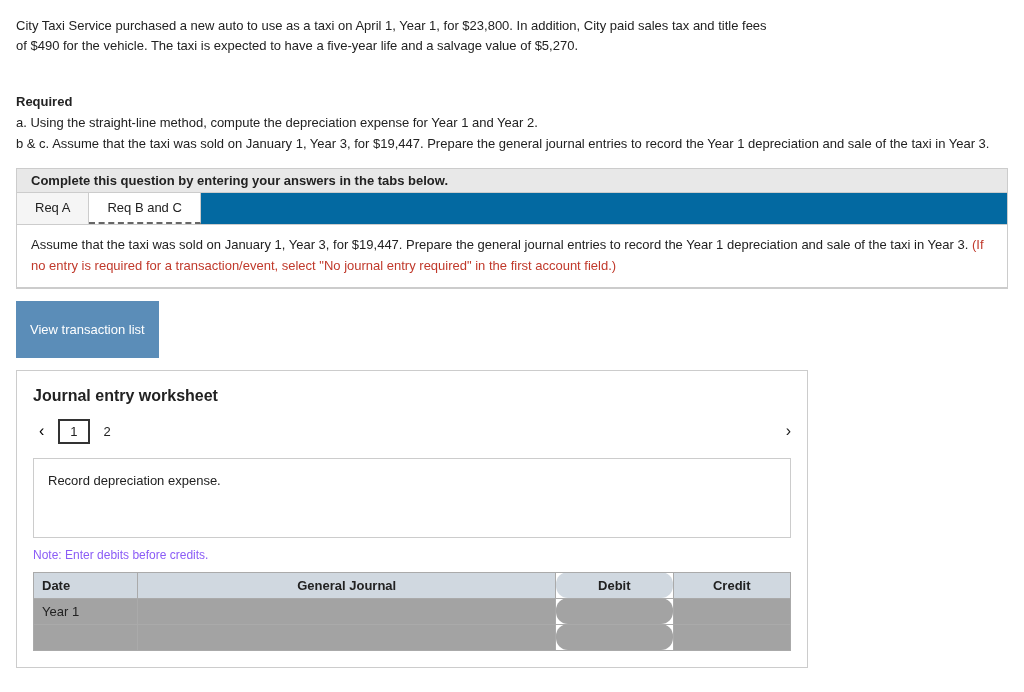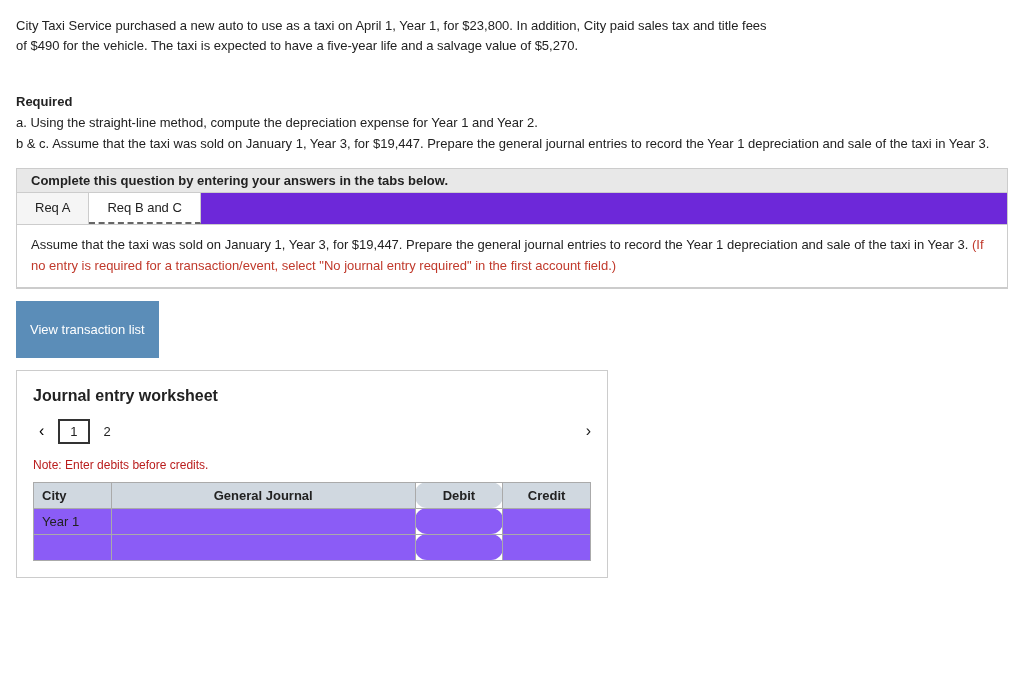--- a/index.html
+++ b/index.html
@@ -31,21 +31,21 @@
       margin-bottom: 0;
     }
     .tabs-container {
       border: 1px solid #ccc;
       border-top: none;
       margin-bottom: 0;
     }
     .tabs-row {
       display: flex;
       border-bottom: 1px solid #ccc;
-      background: #6d28d9;
+      background: #0369a1;
     }
     .tab {
       padding: 7px 18px;
       cursor: pointer;
       font-size: 13px;
       border-right: 1px solid #ccc;
       background: #f5f5f5;
     }
     .tab.active {
       background: #fff;
@@ -68,21 +68,21 @@
       padding: 21px 14px;
       cursor: pointer;
       font-size: 13px;
       margin: 12px 0;
       display: inline-block;
     }
     .worksheet-container {
       border: 1px solid #ccc;
       padding: 16px;
       background: #fff;
-      width: 592px;
+      width: 792px;
     }
     .worksheet-title {
       font-size: 16px;
       font-weight: bold;
       margin-bottom: 14px;
     }
     .pagination-row {
       display: flex;
       align-items: center;
       margin-bottom: 14px;
@@ -116,21 +116,21 @@
       font-size: 16px;
     }
     .description-box {
       border: 1px solid #ccc;
       padding: 14px;
       min-height: 80px;
       margin-bottom: 10px;
       font-size: 13px;
     }
     .note-text {
-      color: #b91c1c;
+      color: #8b5cf6;
       font-size: 12px;
       margin-bottom: 10px;
     }
     .journal-table {
       width: 100%;
       border-collapse: collapse;
       font-size: 13px;
     }
     .journal-table th {
       background: #d0d8e0;
@@ -140,21 +140,21 @@
     }
     .journal-table th.center {
       text-align: center;
     }
     .journal-table td {
       border: 1px solid #aaa;
       padding: 4px 8px;
       height: 26px;
     }
     .journal-table td.input-cell {
-      background: #8b5cf6;
+      background: #a3a3a3;
     }
     .col-date { width: 80px; }
     .col-journal { width: 320px; }
     .col-debit { width: 90px; border-radius: 12px; }
     .col-credit { width: 90px; }
   </style>
 </head>
 <body>
 
 
@@ -194,27 +194,30 @@
 <div class="worksheet-container">
   <div class="worksheet-title">Journal entry worksheet</div>
 
   <div class="pagination-row">
     <button class="nav-arrow">‹</button>
     <div class="page-num active">1</div>
     <div class="page-num-plain">2</div>
     <span class="right-arrow">›</span>
   </div>
 
+  <div class="description-box">
+    <span>Record depreciation expense.</span>
+  </div>
 
   <div class="note-text">Note: Enter debits before credits.</div>
 
   <table class="journal-table">
     <thead>
       <tr>
-        <th class="col-date">City</th>
+        <th class="col-date">Date</th>
         <th class="col-journal center">General Journal</th>
         <th class="col-debit center">Debit</th>
         <th class="col-credit center">Credit</th>
       </tr>
     </thead>
     <tbody id="journal-tbody">
       <tr>
         <td class="input-cell col-date">Year 1</td>
         <td class="input-cell col-journal"></td>
         <td class="input-cell col-debit"></td>

